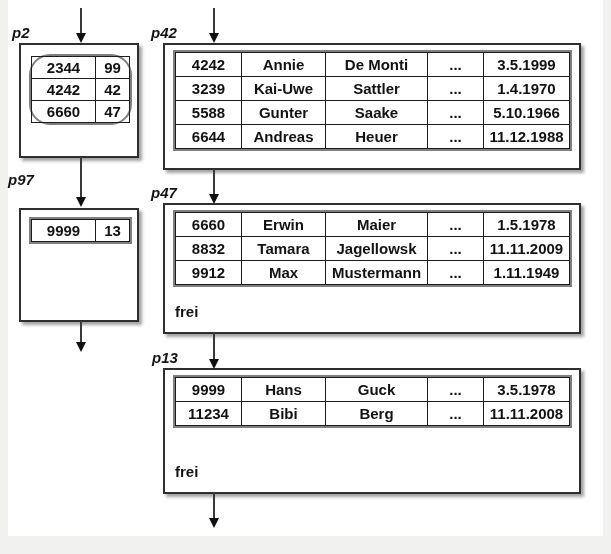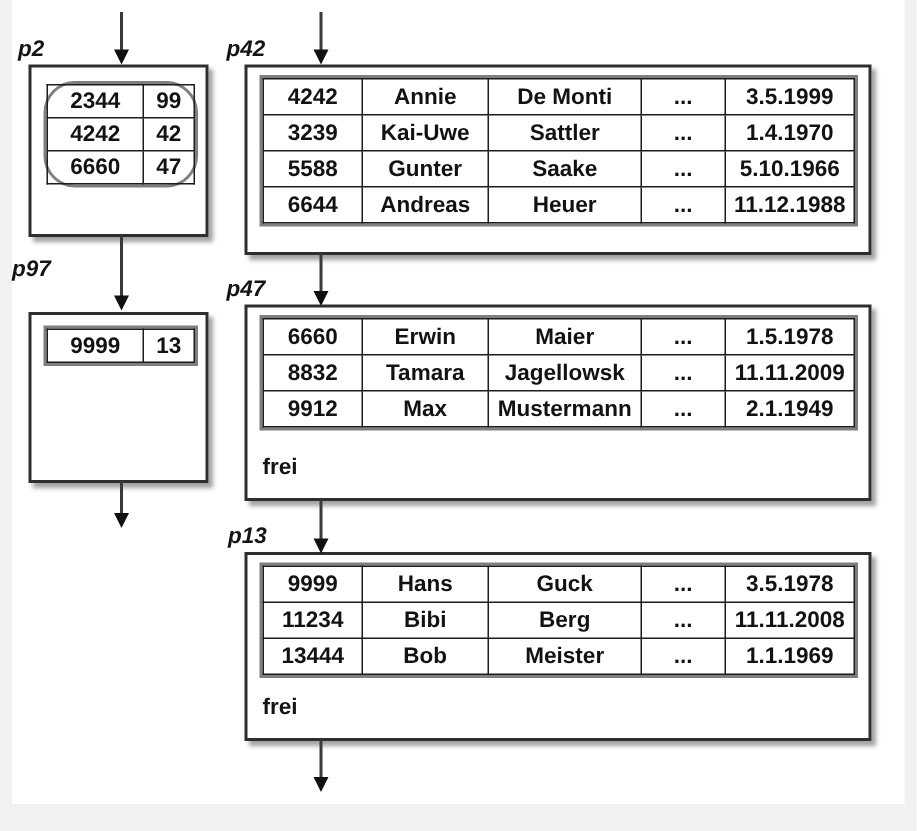--- a/index.html
+++ b/index.html
@@ -156,21 +156,21 @@
       <td>Tamara</td>
       <td>Jagellowsk</td>
       <td>...</td>
       <td>11.11.2009</td>
     </tr>
     <tr>
       <td>9912</td>
       <td>Max</td>
       <td>Mustermann</td>
       <td>...</td>
-      <td>2.1.1949</td>
+      <td>1.11.1949</td>
     </tr>
   </tbody>
     </table>
 </div>
 <div class="frei" style="left:175px;top:303px;">frei</div>
 
 <div class="tblw" style="left:173px;top:375px;">
   <table class="big">
     <colgroup>
         <col class="c0">
@@ -187,27 +187,20 @@
       <td>...</td>
       <td>3.5.1978</td>
     </tr>
     <tr>
       <td>11234</td>
       <td>Bibi</td>
       <td>Berg</td>
       <td>...</td>
       <td>11.11.2008</td>
     </tr>
-    <tr>
-      <td>13444</td>
-      <td>Bob</td>
-      <td>Meister</td>
-      <td>...</td>
-      <td>1.1.1969</td>
-    </tr>
   </tbody>
     </table>
 </div>
 <div class="frei" style="left:175px;top:463px;">frei</div>
 
 <div class="arrow" style="left:76px;top:8px;height:35px;">
   <div class="shaft"></div>
   <div class="head"></div>
 </div>
 <div class="arrow" style="left:209px;top:8px;height:35px;">

